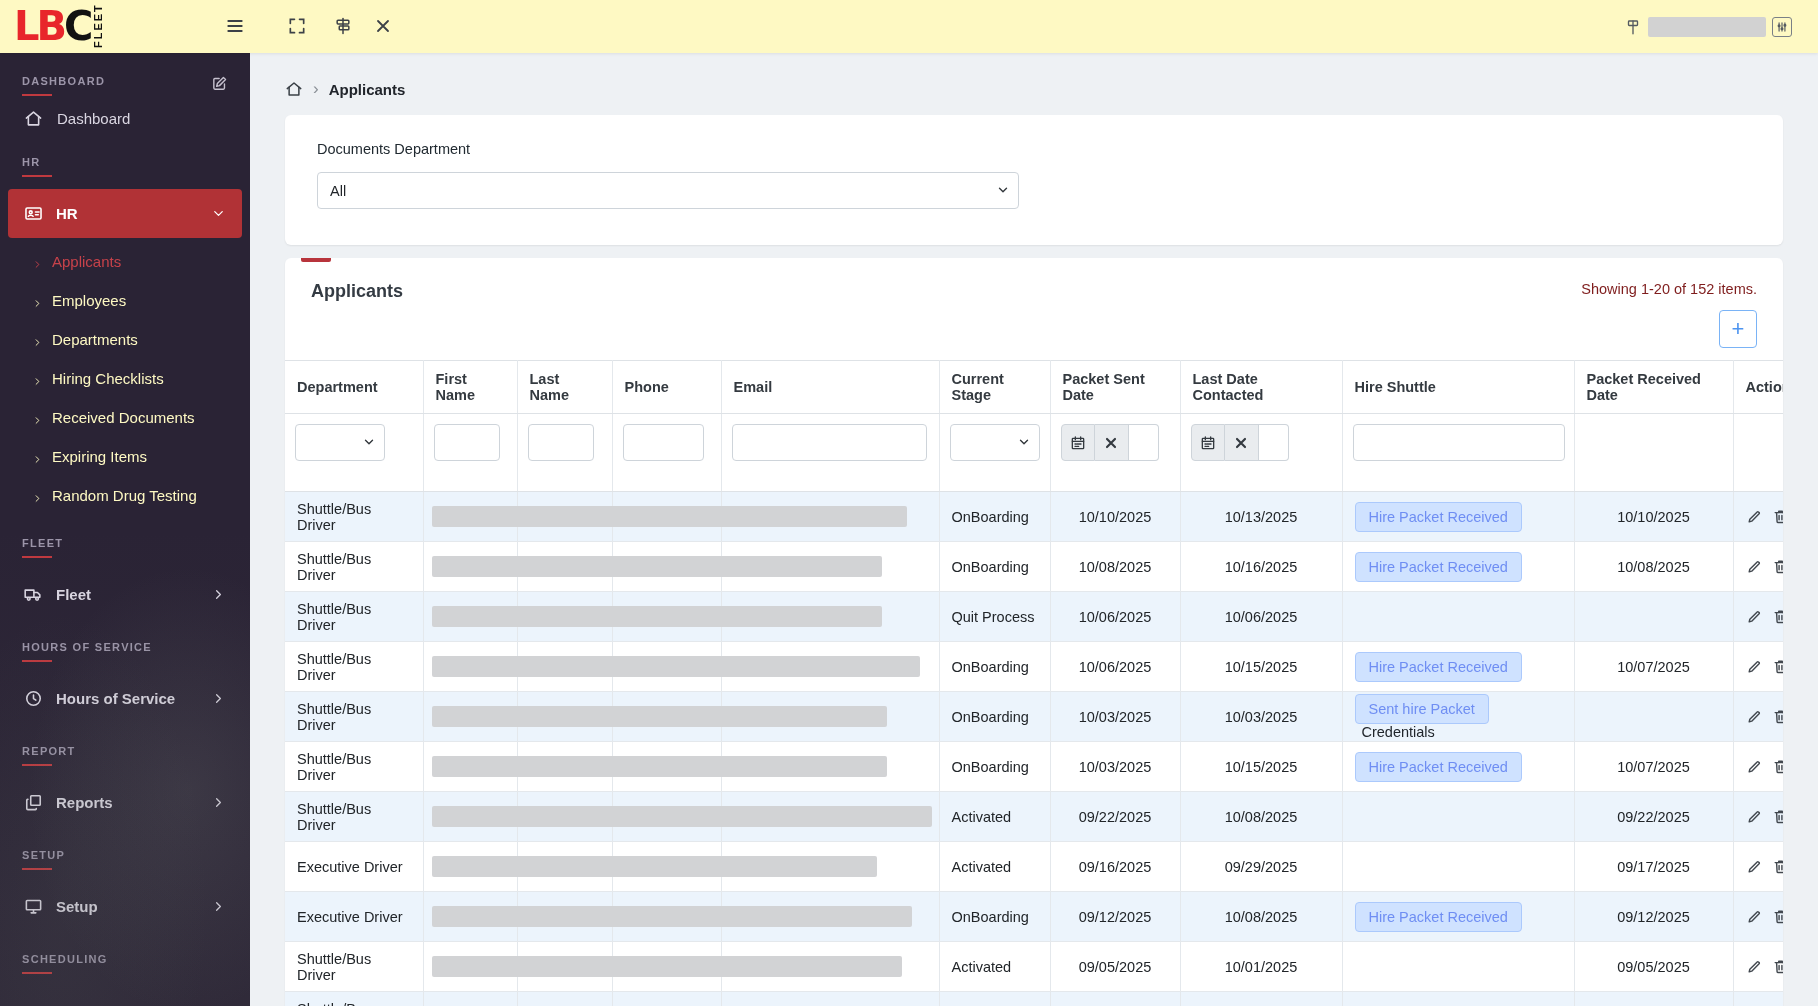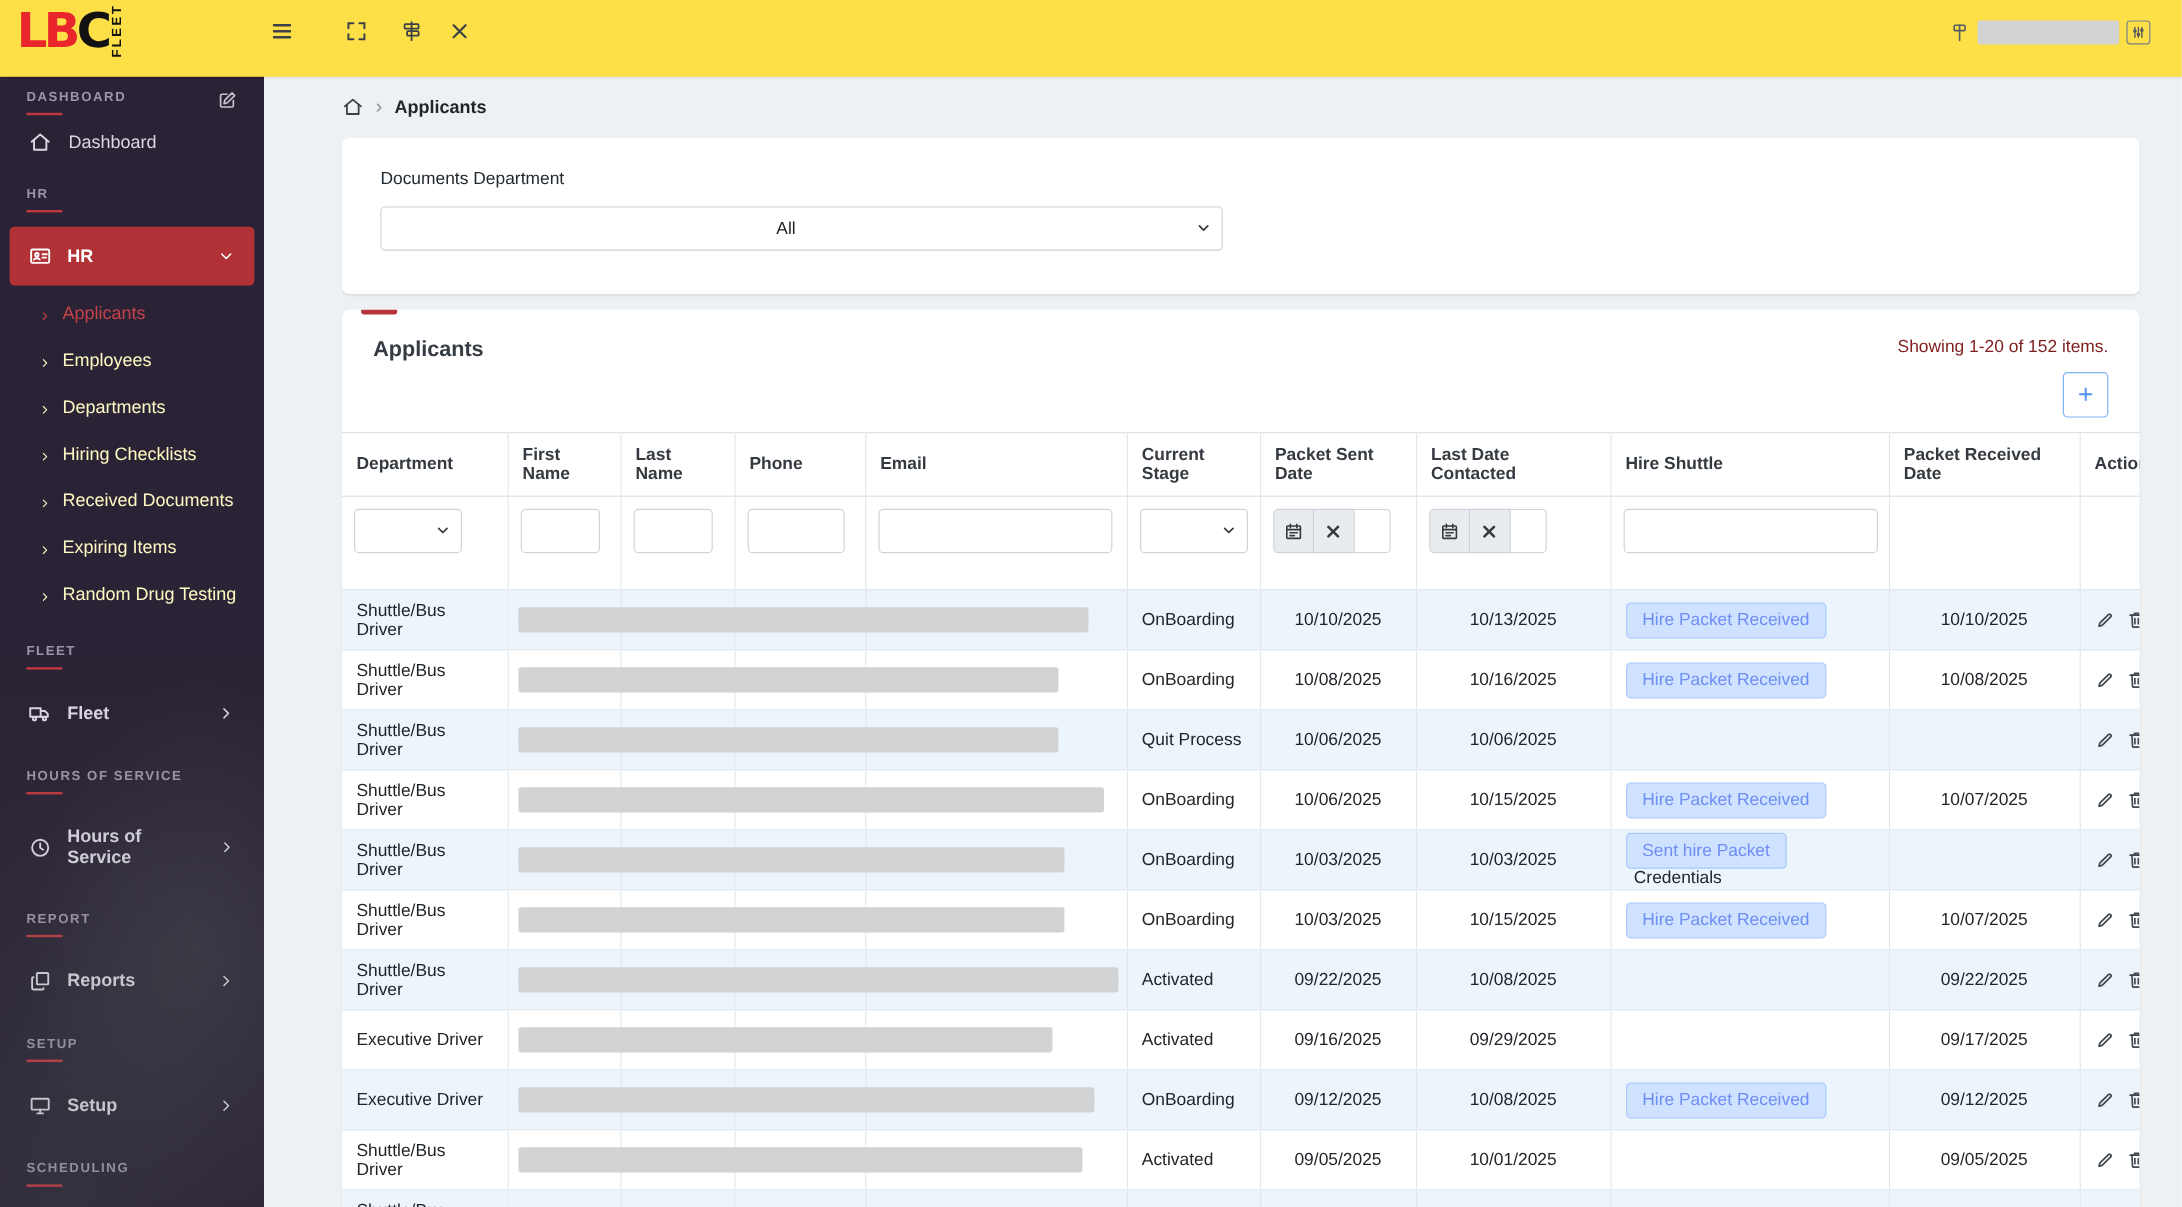--- a/index.html
+++ b/index.html
@@ -1,33 +1,33 @@
 <!DOCTYPE html>
 <html><head>
 <meta charset="utf-8">
 <style>
   * { margin:0; padding:0; box-sizing:border-box; }
   html,body { width:1818px; height:1006px; overflow:hidden; font-family:"Liberation Sans",sans-serif; background:#eef1f4; }
 
   
-  .topbar { position:absolute; top:0; left:0; width:1818px; height:64px; background:#fde047; box-shadow:0 1px 3px rgba(0,0,0,.08); z-index:30; }
+  .topbar { position:absolute; top:0; left:0; width:1818px; height:53px; background:#fef9c3; box-shadow:0 1px 3px rgba(0,0,0,.08); z-index:30; }
   .logo { position:absolute; left:14px; top:2px; display:flex; align-items:center; }
   .logo-text { font-size:40px; font-weight:800; letter-spacing:-3px; line-height:48px; font-family:"DejaVu Sans",sans-serif; }
   .logo-l { color:#e8262b; } .logo-b { color:#e8262b; } .logo-c { color:#121212; }
   .logo-sub { writing-mode:vertical-rl; transform:rotate(180deg); font-size:11px; font-weight:700; letter-spacing:2px; color:#121212; margin-left:2px; height:46px; text-align:center; }
   .tb-icon { position:absolute; top:13px; width:26px; height:26px; color:#3c4147; display:flex; align-items:center; justify-content:center; cursor:pointer; }
   .tb-icon svg { width:20px; height:20px; }
   .tb-right { position:absolute; right:26px; top:0; height:53px; display:flex; align-items:center; gap:6px; }
   .tb-right .pin-ic { width:18px; height:18px; color:#555b61; }
   .redacted-user { width:118px; height:20px; background:#d2d2d2; border-radius:2px; }
   .prefs-btn { width:20px; height:20px; border:1px solid #7a8086; border-radius:3px; color:#555b61; display:flex; align-items:center; justify-content:center; cursor:pointer; }
   .prefs-btn svg { width:14px; height:14px; }
 
   
-  .sidebar { position:absolute; left:0; top:53px; width:220px; height:953px; background:#2a2335; overflow:hidden; z-index:20; }
+  .sidebar { position:absolute; left:0; top:53px; width:250px; height:953px; background:#2a2335; overflow:hidden; z-index:20; }
   .sidebar::after { content:''; position:absolute; left:0; bottom:0; width:100%; height:480px; pointer-events:none;
      background: radial-gradient(ellipse at 75% 55%, rgba(150,160,150,.14), transparent 60%),
                  radial-gradient(ellipse at 25% 80%, rgba(110,120,112,.10), transparent 55%),
                  linear-gradient(180deg, transparent, rgba(90,95,88,.12)); }
   .sb-section { margin-top:22px; }
   .sb-label-row { display:flex; justify-content:space-between; align-items:flex-start; padding:0 22px; }
   .lab-text { font-size:11px; font-weight:700; letter-spacing:1.3px; color:#9c95a9; }
   .lab-text::after { content:''; display:block; width:30px; height:2px; background:#c0393f; margin-top:7px; }
   .sb-edit { width:17px; height:17px; color:#c6c1cf; cursor:pointer; }
   .sb-link { display:flex; align-items:center; gap:14px; padding:13px 24px 6px; color:#dad6e2; font-size:15px; cursor:pointer; }
@@ -43,21 +43,21 @@
   .main { position:absolute; left:250px; top:53px; width:1568px; height:953px; padding:0 35px; overflow:hidden; }
   .breadcrumb { margin-top:26px; display:flex; align-items:center; gap:10px; color:#3a4046; }
   .breadcrumb svg { width:18px; height:18px; }
   .bc-sep { color:#8a9096; font-size:17px; }
   .bc-current { font-size:15px; font-weight:700; color:#21252b; }
 
   .card { background:#fff; border-radius:6px; box-shadow:0 1px 2px rgba(0,0,0,.07); }
   .filter-card { margin-top:16px; height:130px; padding:26px 32px; }
   .fc-label { font-size:14.5px; color:#212a31; }
   .sel-wrap { position:relative; display:inline-block; }
-  .sel-wrap select { appearance:none; -webkit-appearance:none; width:100%; height:37px; border:1px solid #ced4da; border-radius:4px; background:#fff; font-size:14.5px; color:#212529; padding:0 38px 0 12px; font-family:"Liberation Sans",sans-serif; cursor:pointer;text-align:center; }
+  .sel-wrap select { appearance:none; -webkit-appearance:none; width:100%; height:37px; border:1px solid #ced4da; border-radius:4px; background:#fff; font-size:14.5px; color:#212529; padding:0 38px 0 12px; font-family:"Liberation Sans",sans-serif; cursor:pointer; }
   .sel-wrap .chev { position:absolute; right:9px; top:11px; width:14px; height:14px; color:#33383d; pointer-events:none; }
   .fc-select-wrap { margin-top:15px; width:702px; }
 
   .grid-card { margin-top:13px; position:relative; height:760px; overflow:hidden; }
   .grid-card::before { content:''; position:absolute; left:16px; top:0; width:30px; height:4px; background:#b8343c; border-radius:0 0 2px 2px; }
   .grid-head { display:flex; justify-content:space-between; align-items:flex-start; padding:23px 26px 6px; }
   .grid-title { font-size:18px; font-weight:700; color:#343b43; }
   .gh-right { display:flex; flex-direction:column; align-items:flex-end; gap:13px; }
   .grid-summary { font-size:14.5px; color:#7f1d1d; }
   .add-btn { width:38px; height:38px; background:#fff; border:1px solid #7ab3f6; border-radius:4px; color:#4d94f0; font-size:22px; line-height:1; cursor:pointer; font-family:"Liberation Sans",sans-serif; }

